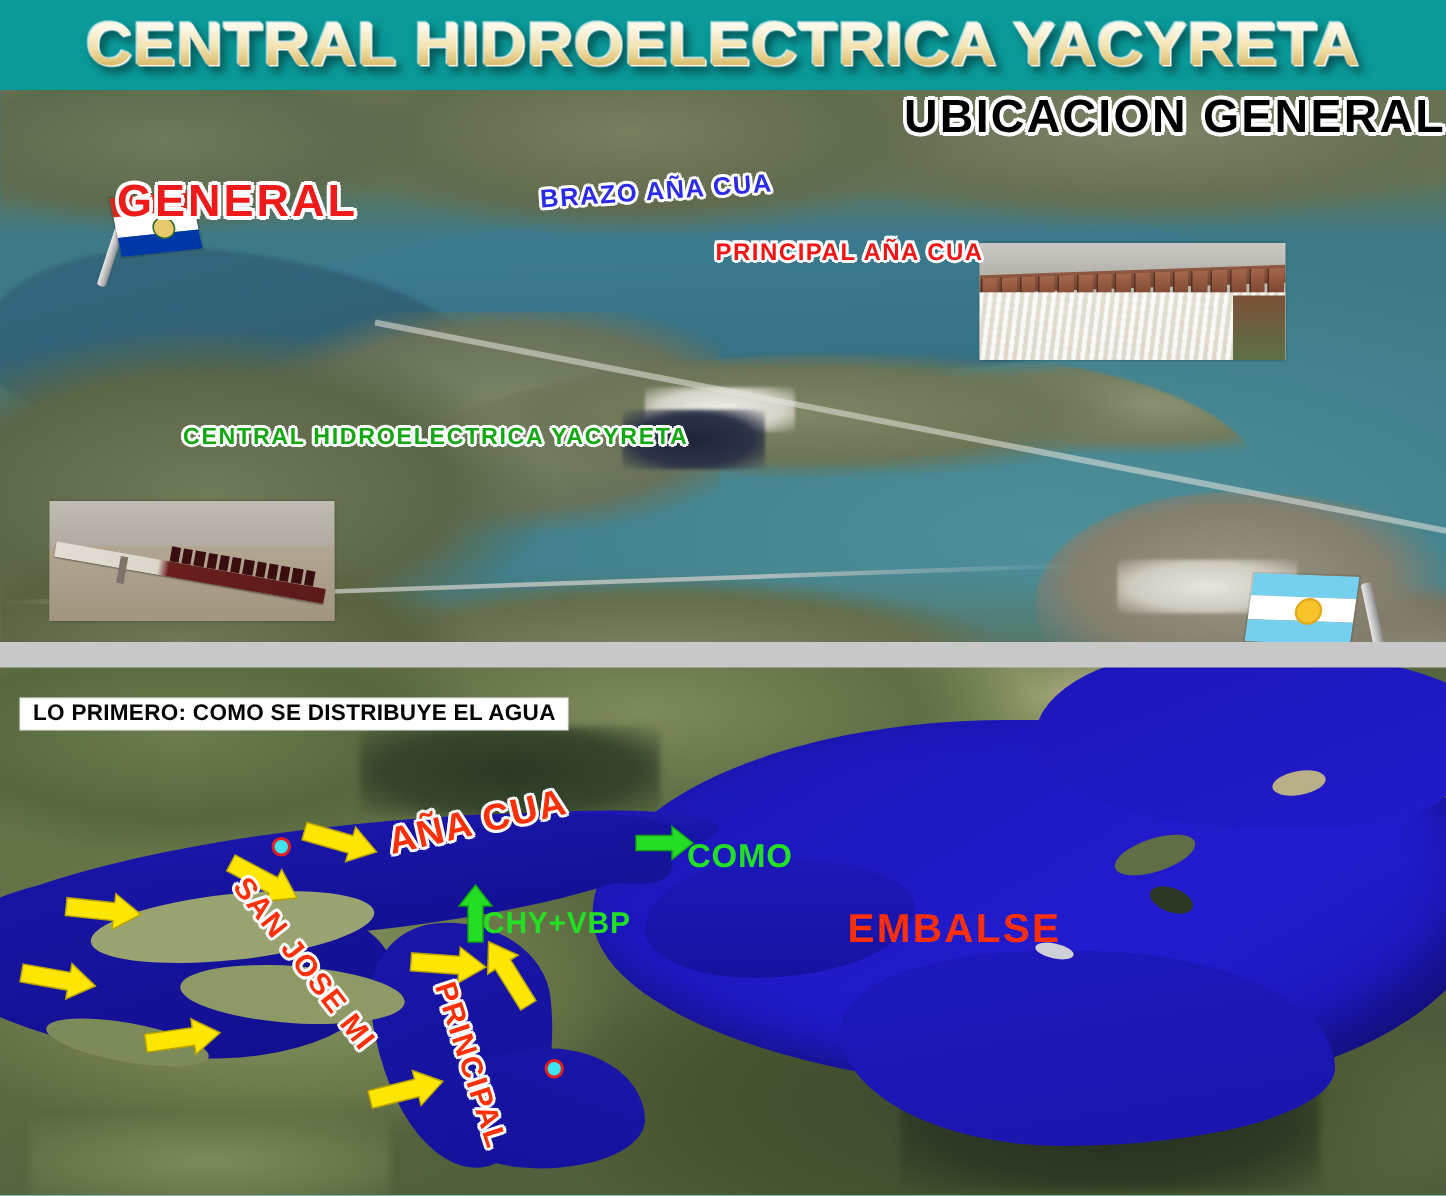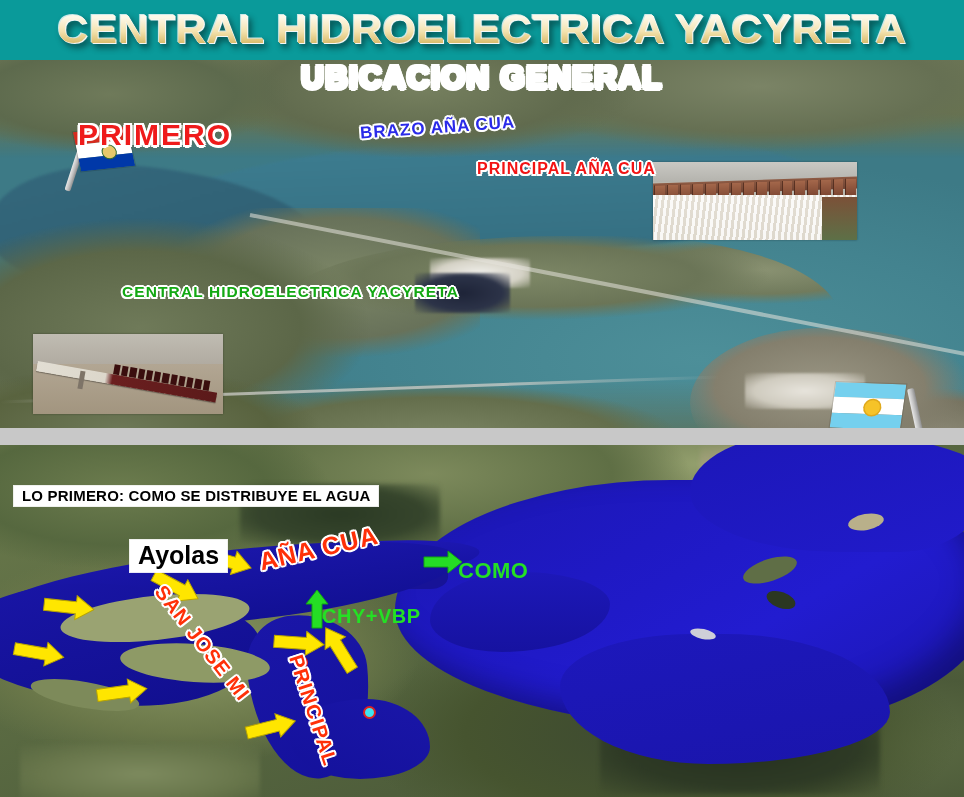--- a/index.html
+++ b/index.html
@@ -126,22 +126,22 @@
   .u-dam-line{
     position:absolute;left:250px;top:155px;width:760px;height:4px;
     background:rgba(230,228,220,.55);
     transform:rotate(11deg);
     transform-origin:left center;
   }
 
   
   .maplabel{position:absolute;white-space:nowrap;font-weight:bold;pointer-events:none;}
   .lbl-ubicacion{
-    left:0;top:2px;width:964px;text-align:center;
-    font-size:31px;letter-spacing:1.5px;color:#ffffff;
+    left:0;top:2px;width:964px;text-align:right;
+    font-size:31px;letter-spacing:1.5px;color:#000000;
     text-shadow:
       -2px -2px 0 #fff, 2px -2px 0 #fff, -2px 2px 0 #fff, 2px 2px 0 #fff,
       0 -2.5px 0 #fff, 0 2.5px 0 #fff, -2.5px 0 0 #fff, 2.5px 0 0 #fff;
   }
   .lbl-paraguay{
     left:78px;top:60px;font-size:30px;letter-spacing:2px;color:#ef1b1b;
     text-shadow:
       -2px -2px 0 #fff,2px -2px 0 #fff,-2px 2px 0 #fff,2px 2px 0 #fff,
       0 -2.5px 0 #fff,0 2.5px 0 #fff,-2.5px 0 0 #fff,2.5px 0 0 #fff;
   }
@@ -321,21 +321,20 @@
   .citydot{
     position:absolute;width:13px;height:13px;border-radius:50%;
     background:#3fe3f0;border:2px solid #e02020;box-sizing:border-box;
   }
 
   
   .boxlabel{
     position:absolute;background:#ffffff;color:#000;
     font-weight:bold;padding:1px 8px 2px 8px;white-space:nowrap;
     box-shadow:0 0 0 1px rgba(255,255,255,.9);
-    margin-top:20px;
   }
   .bl-lo{left:14px;top:22px;font-size:15px;letter-spacing:0.2px;}
   .bl-ayolas{left:130px;top:76px;font-size:25px;}
   .bl-sanantonio{left:145px;top:197px;font-size:24px;}
   .bl-ituzaingo{left:347px;top:276px;font-size:25px;}
 
   
   .llabel{position:absolute;white-space:nowrap;font-weight:bold;}
   .ll-anacua{
     left:258px;top:90px;font-size:25px;color:#ff3008;letter-spacing:1px;
@@ -444,21 +443,21 @@
         <div class="ph-gate"></div>
         <div class="ph-gate"></div>
         <div class="ph-gate"></div>
         <div class="ph-gate"></div>
         <div class="ph-gate"></div>
       </div>
       <div class="ph-pier"></div>
     </div>
 
     <div class="maplabel lbl-ubicacion">UBICACION GENERAL</div>
-    <div class="maplabel lbl-paraguay">PRIMERO</div>
+    <div class="maplabel lbl-paraguay">GENERAL</div>
     <div class="maplabel lbl-brazo">BRAZO AÑA CUA</div>
     <div class="maplabel lbl-vertedero">PRINCIPAL AÑA CUA</div>
     <div class="maplabel lbl-central">CENTRAL HIDROELECTRICA YACYRETA</div>
   </div>
 
   <div class="divider"></div>
 
   <div class="panel-lower">
     <div class="l-bg"></div>
     <div class="l-darkpatch dp2"></div>
@@ -536,22 +535,22 @@
       <svg width="42" height="24" viewBox="0 0 42 24">
           <path d="M40 7 L16 7 L16 1 L2 12 L16 23 L16 17 L40 17 Z" fill="#25dd25" stroke="#13a413" stroke-width="1"></path>
         </svg>
     </div>
 
     <div class="citydot" style="left:181px;top:114px;"></div>
     <div class="citydot" style="left:295px;top:212px;"></div>
     <div class="citydot" style="left:363px;top:262px;"></div>
 
     <div class="boxlabel bl-lo">LO PRIMERO: COMO SE DISTRIBUYE EL AGUA</div>
-    <div class="boxlabel bl-ayolas">Ayolas</div>
 
     <div class="llabel ll-anacua">AÑA CUA</div>
     <div class="llabel ll-sanjose">SAN JOSE MI</div>
     <div class="llabel ll-principal">PRINCIPAL</div>
+    <div class="llabel ll-embalse">EMBALSE</div>
     <div class="llabel ll-vbac">COMO</div>
     <div class="llabel ll-chyvbp">CHY+VBP</div>
   </div>
 
 </div>
 
 </body></html>

